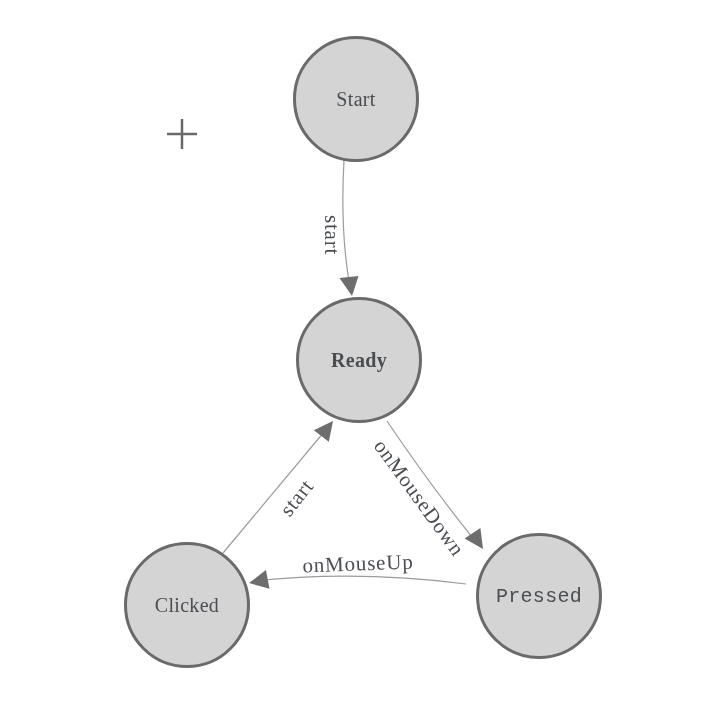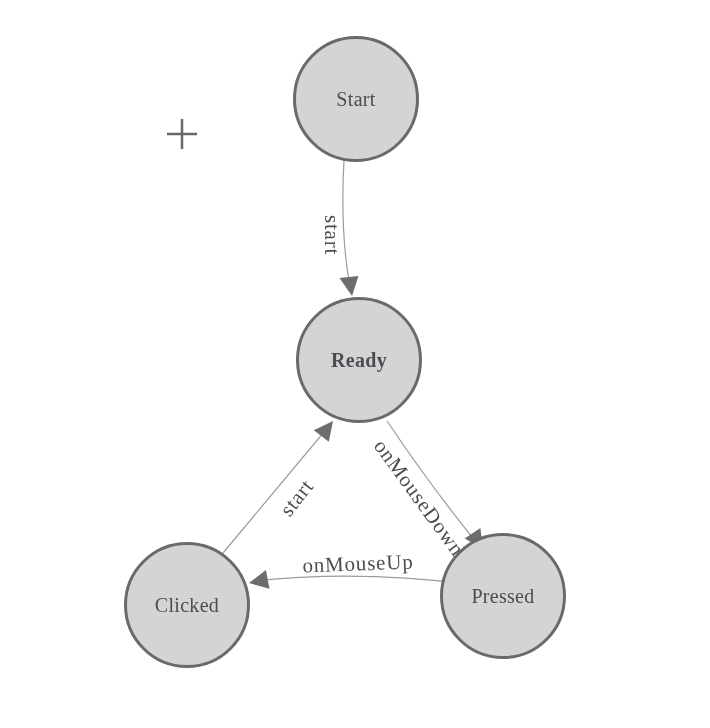--- a/index.html
+++ b/index.html
@@ -61,21 +61,21 @@
     white-space: nowrap;
     user-select: none;
   }
   #lbl-e1 { left: 331px; top: 235px; transform: translate(-50%,-50%) rotate(90deg); }
   #lbl-e2 { left: 297px; top: 498px; transform: translate(-50%,-50%) rotate(-52deg); }
   #lbl-e3 { left: 419px; top: 498px; transform: translate(-50%,-50%) rotate(54deg); }
   #lbl-e4 { left: 358px; top: 564px; transform: translate(-50%,-50%) rotate(-2deg); }
   #node-start   { left: 293px; top: 36px;  }
   #node-ready   { left: 296px; top: 297px; font-weight: bold; }
   #node-clicked { left: 124px; top: 542px; }
-  #node-pressed { left: 440px; top: 533px; }
+  #node-pressed { left: 476px; top: 533px; font-family: Liberation Mono, monospace; }
 </style>
 </head>
 <body>
 
 <div class="canvas">
 
   <svg class="wires" viewBox="0 0 710 728" xmlns="http://www.w3.org/2000/svg">
 
     <g>
       <line class="plus-line" x1="167" y1="134" x2="197" y2="134"></line>

